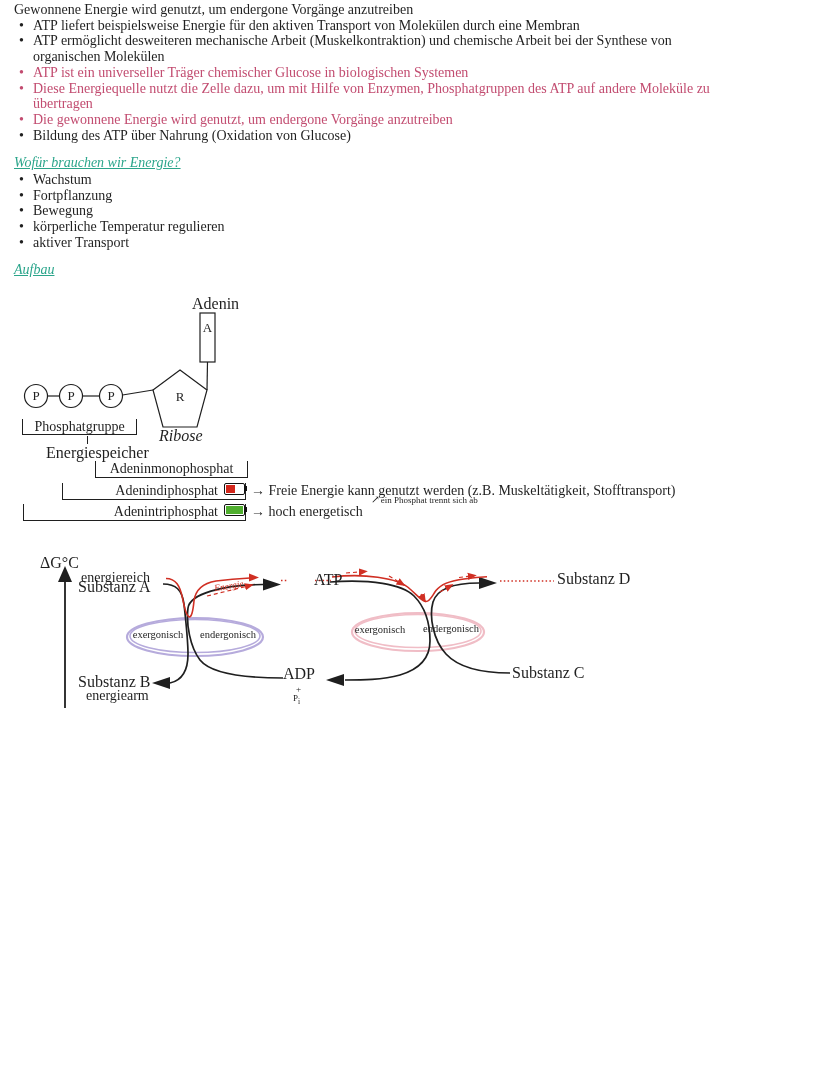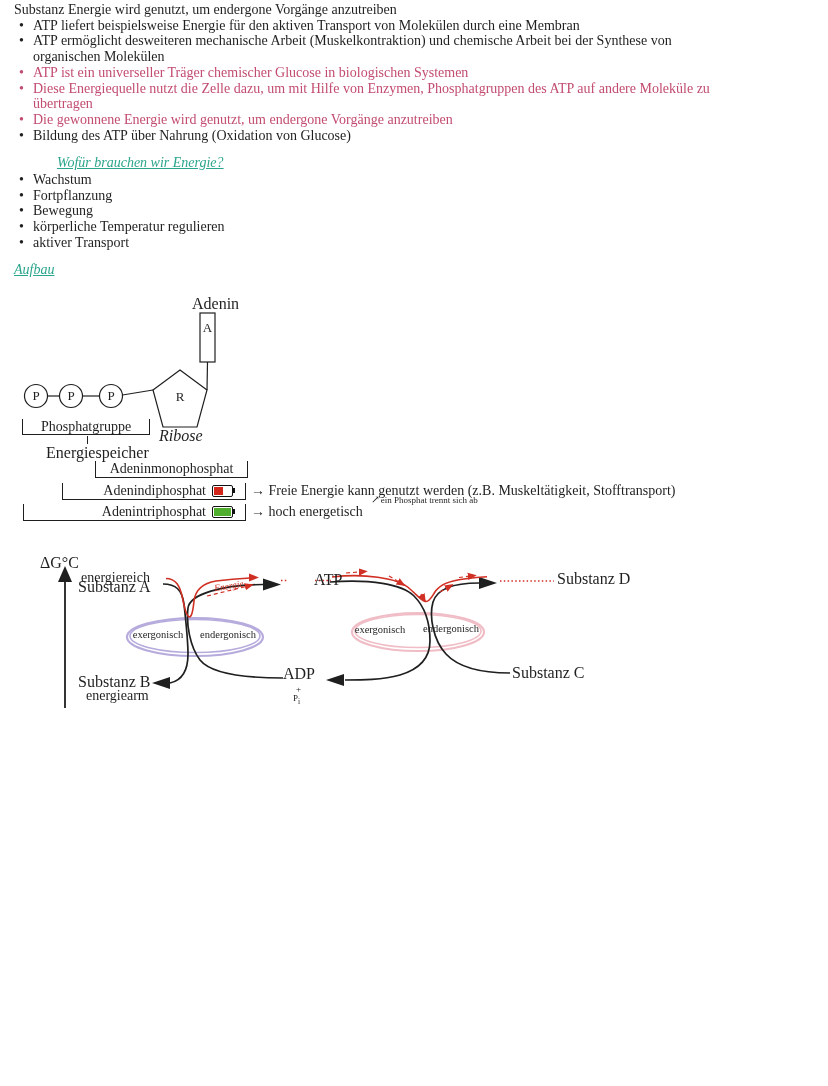--- a/index.html
+++ b/index.html
@@ -17,21 +17,21 @@
   .lbl{position:absolute;font-size:16px;white-space:nowrap;}
   .lbl-s{position:absolute;font-size:14px;white-space:nowrap;}
   .lbl-c{text-align:center;}
   
   .atomletter{position:absolute;font-size:13px;text-align:center;}
   
   .bracket{position:absolute;box-sizing:border-box;
            border-left:1.3px solid #1f1f1f;border-right:1.3px solid #1f1f1f;
            border-bottom:1.5px solid #1f1f1f;}
   .bracket .btxt{display:block;width:100%;text-align:center;font-size:14px;line-height:16px;white-space:nowrap;}
-  .bracket.flexr{display:flex;justify-content:flex-end;align-items:center;gap:6px;padding-right:12px;}
+  .bracket.flexr{display:flex;justify-content:flex-end;align-items:flex-start;gap:6px;padding-right:0;}
   .bracket.flexr .btxt{display:inline;width:auto;}
   .tick{position:absolute;border-left:1.3px solid #1f1f1f;width:0;}
   
   .battery{position:relative;display:inline-block;width:19px;height:10px;border:1.1px solid #111;
            border-radius:2px;background:#fff;flex:0 0 auto;}
   .battery:after{content:"";position:absolute;right:-3.4px;top:2px;width:2.4px;height:4.5px;background:#111;}
   .battery .fill{position:absolute;left:1px;top:1px;bottom:1px;}
   .battery.red .fill{width:45%;background:#d3261b;}
   .battery.green .fill{right:1px;background:#4fae2e;}
   
@@ -43,32 +43,32 @@
   .ell-lbl{position:absolute;font-size:10.5px;white-space:nowrap;}
   .tiny{position:absolute;font-size:9px;white-space:nowrap;}
   svg{position:absolute;overflow:visible;}
 </style>
 </head>
 <body>
 
 <div id="page">
 
   <div class="textblock" style="top:2px;">
-    <div class="line"><span>Substanz Energie wird genutzt, um endergone Vorgänge anzutreiben</span></div>
+    <div class="line"><span>Gewonnene Energie wird genutzt, um endergone Vorgänge anzutreiben</span></div>
     <div class="line"><span class="b">•</span><span>ATP liefert beispielsweise Energie für den aktiven Transport von Molekülen durch eine Membran</span></div>
     <div class="line"><span class="b">•</span><span>ATP ermöglicht desweiteren mechanische Arbeit (Muskelkontraktion) und chemische Arbeit bei der Synthese von</span></div>
     <div class="line cont"><span>organischen Molekülen</span></div>
     <div class="line pink"><span class="b">•</span><span>ATP ist ein universeller Träger chemischer Glucose in biologischen Systemen</span></div>
     <div class="line pink"><span class="b">•</span><span>Diese Energiequelle nutzt die Zelle dazu, um mit Hilfe von Enzymen, Phosphatgruppen des ATP auf andere Moleküle zu</span></div>
     <div class="line pink cont"><span>übertragen</span></div>
     <div class="line pink"><span class="b">•</span><span>Die gewonnene Energie wird genutzt, um endergone Vorgänge anzutreiben</span></div>
     <div class="line"><span class="b">•</span><span>Bildung des ATP über Nahrung (Oxidation von Glucose)</span></div>
   </div>
 
-  <div class="heading" style="top:155px;margin-left:43px;">Wofür brauchen wir Energie?</div>
+  <div class="heading" style="top:155px;">Wofür brauchen wir Energie?</div>
   <div class="textblock" style="top:172px;">
     <div class="line"><span class="b">•</span><span>Wachstum</span></div>
     <div class="line"><span class="b">•</span><span>Fortpflanzung</span></div>
     <div class="line"><span class="b">•</span><span>Bewegung</span></div>
     <div class="line"><span class="b">•</span><span>körperliche Temperatur regulieren</span></div>
     <div class="line"><span class="b">•</span><span>aktiver Transport</span></div>
   </div>
 
   <div class="heading" style="top:262px;">Aufbau</div>
 
@@ -84,21 +84,21 @@
     <line x1="122.5" y1="395" x2="153" y2="390" stroke="#1f1f1f" stroke-width="1.2"></line>
   </svg>
   <span class="lbl" style="left:192px;top:295px;">Adenin</span>
   <span class="atomletter" style="left:200px;top:320px;width:15px;">A</span>
   <span class="atomletter" style="left:171px;top:389px;width:18px;">R</span>
   <span class="atomletter" style="left:29px;top:388px;width:14px;">P</span>
   <span class="atomletter" style="left:64px;top:388px;width:14px;">P</span>
   <span class="atomletter" style="left:104px;top:388px;width:14px;">P</span>
   <span class="lbl" style="left:159px;top:427px;font-style:italic;">Ribose</span>
 
-  <div class="bracket" style="left:22px;top:419px;width:128px;height:16px;">
+  <div class="bracket" style="left:22px;top:419px;width:115px;height:16px;">
     <span class="btxt">Phosphatgruppe</span>
   </div>
   <div class="tick" style="left:87px;top:436px;height:8px;"></div>
   <span class="lbl" style="left:46px;top:444px;">Energiespeicher</span>
 
   <div class="bracket" style="left:95px;top:461px;width:153px;height:17px;">
     <span class="btxt">Adeninmonophosphat</span>
   </div>
 
   <div class="bracket flexr" style="left:62px;top:483px;width:184px;height:17px;">

